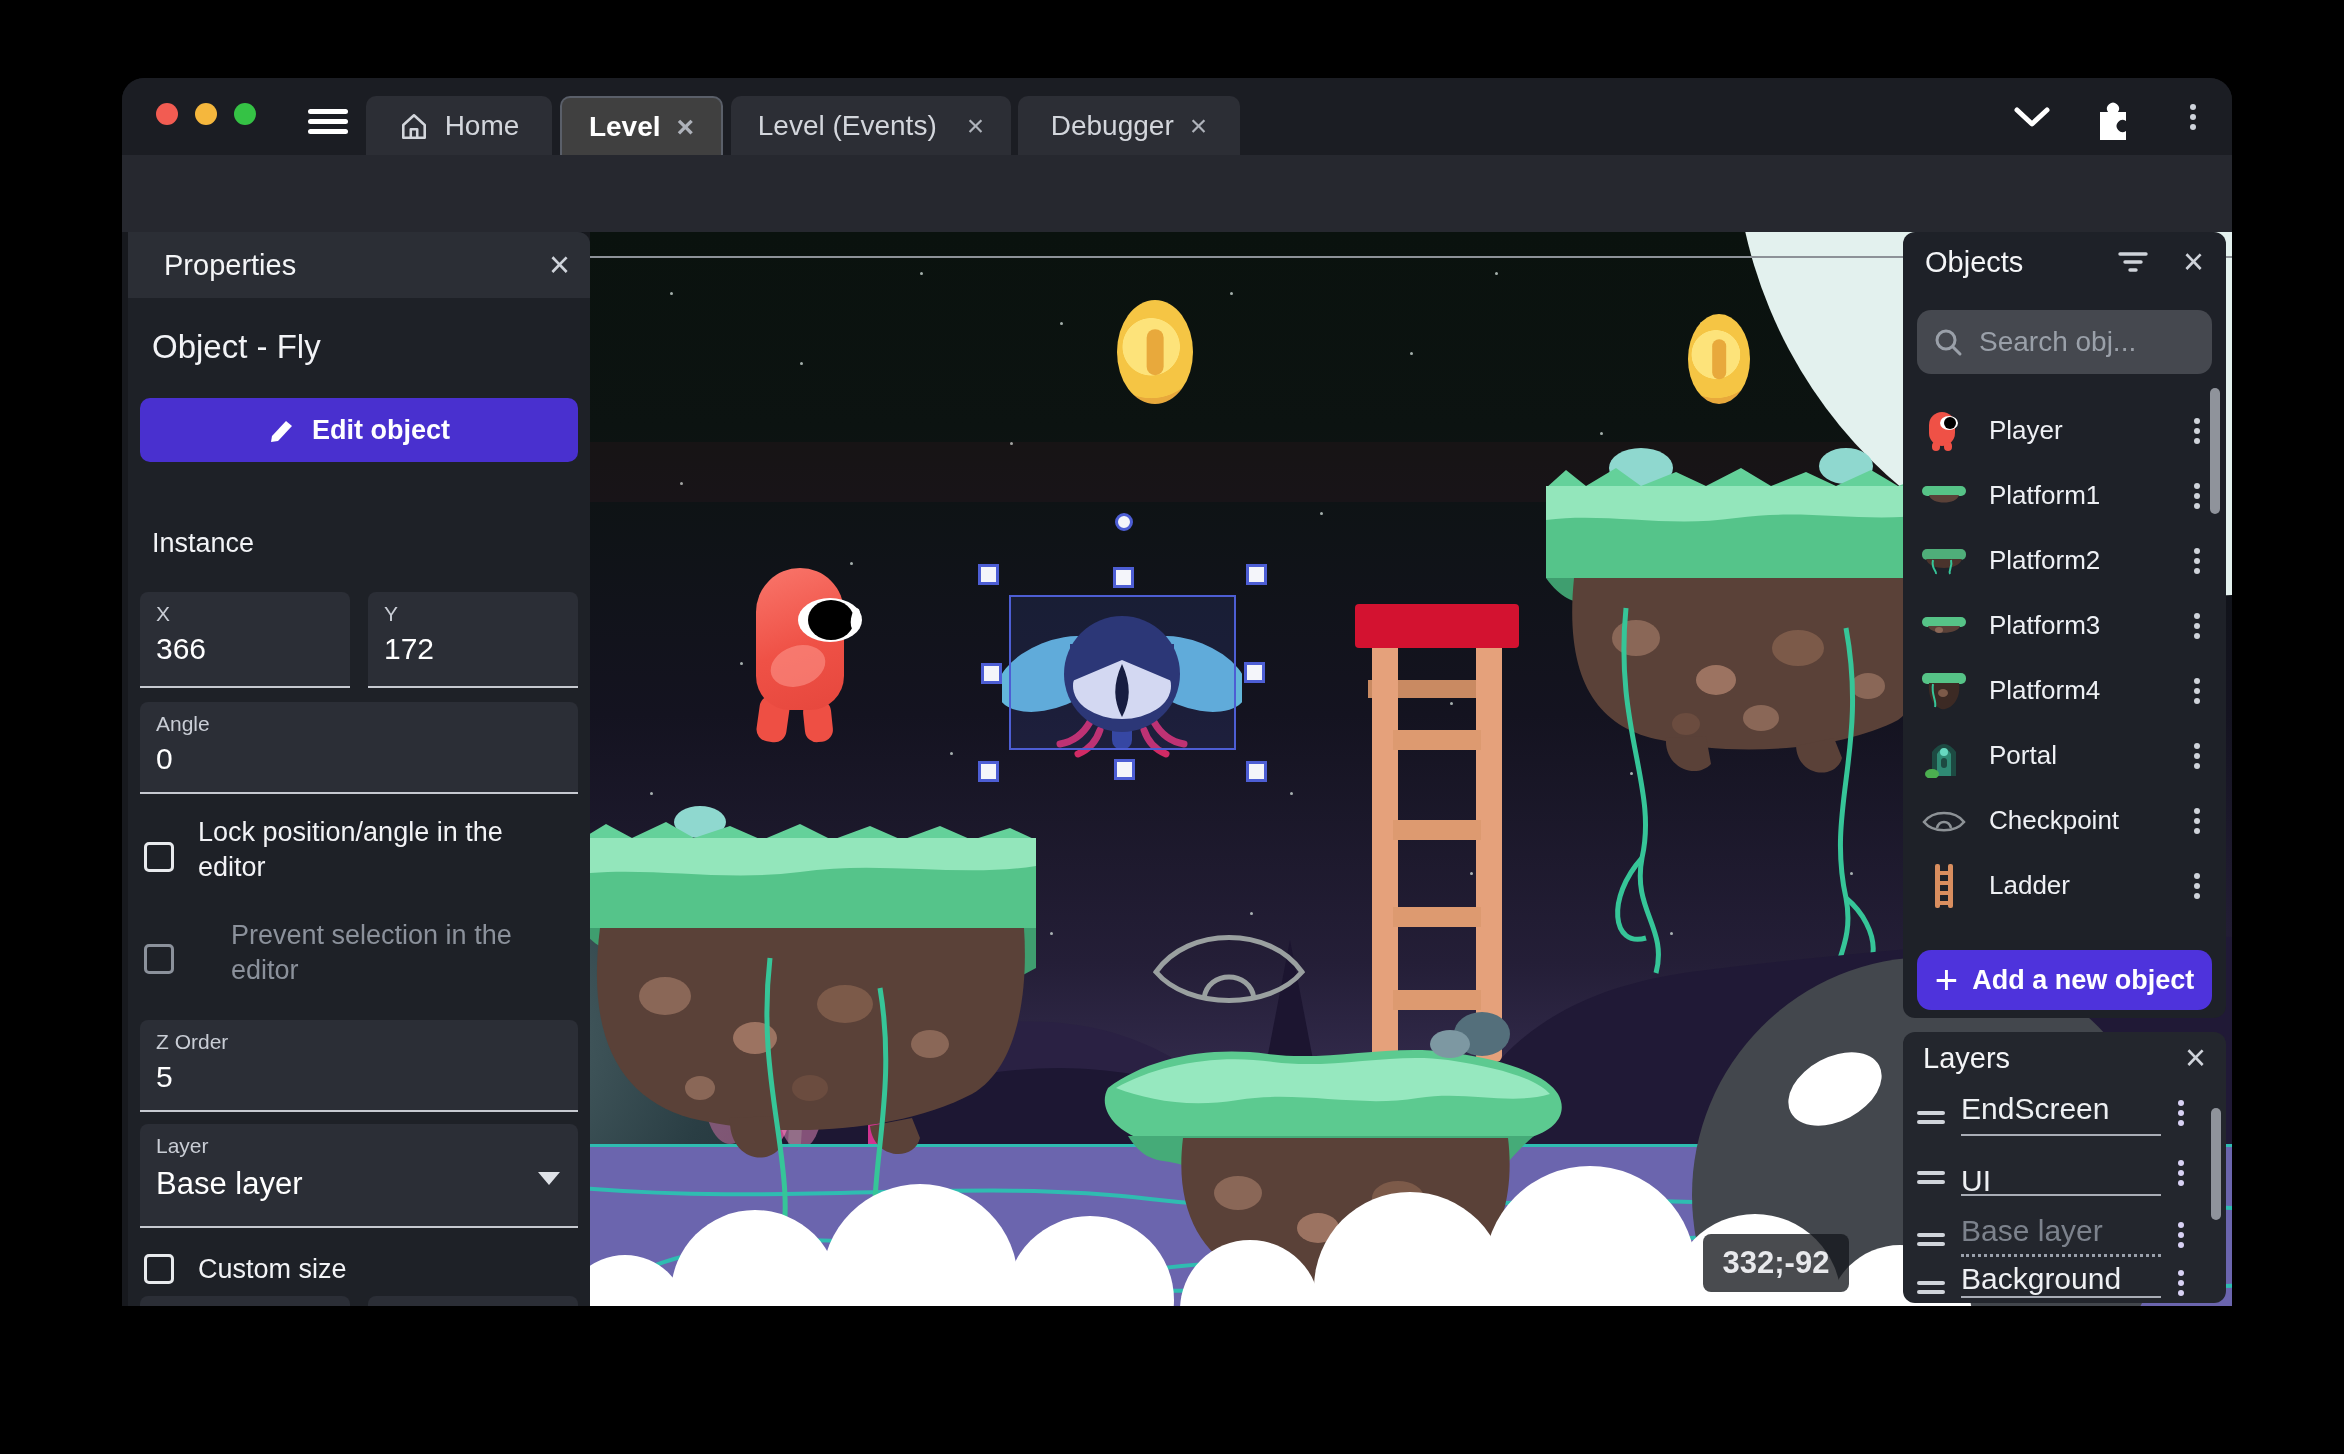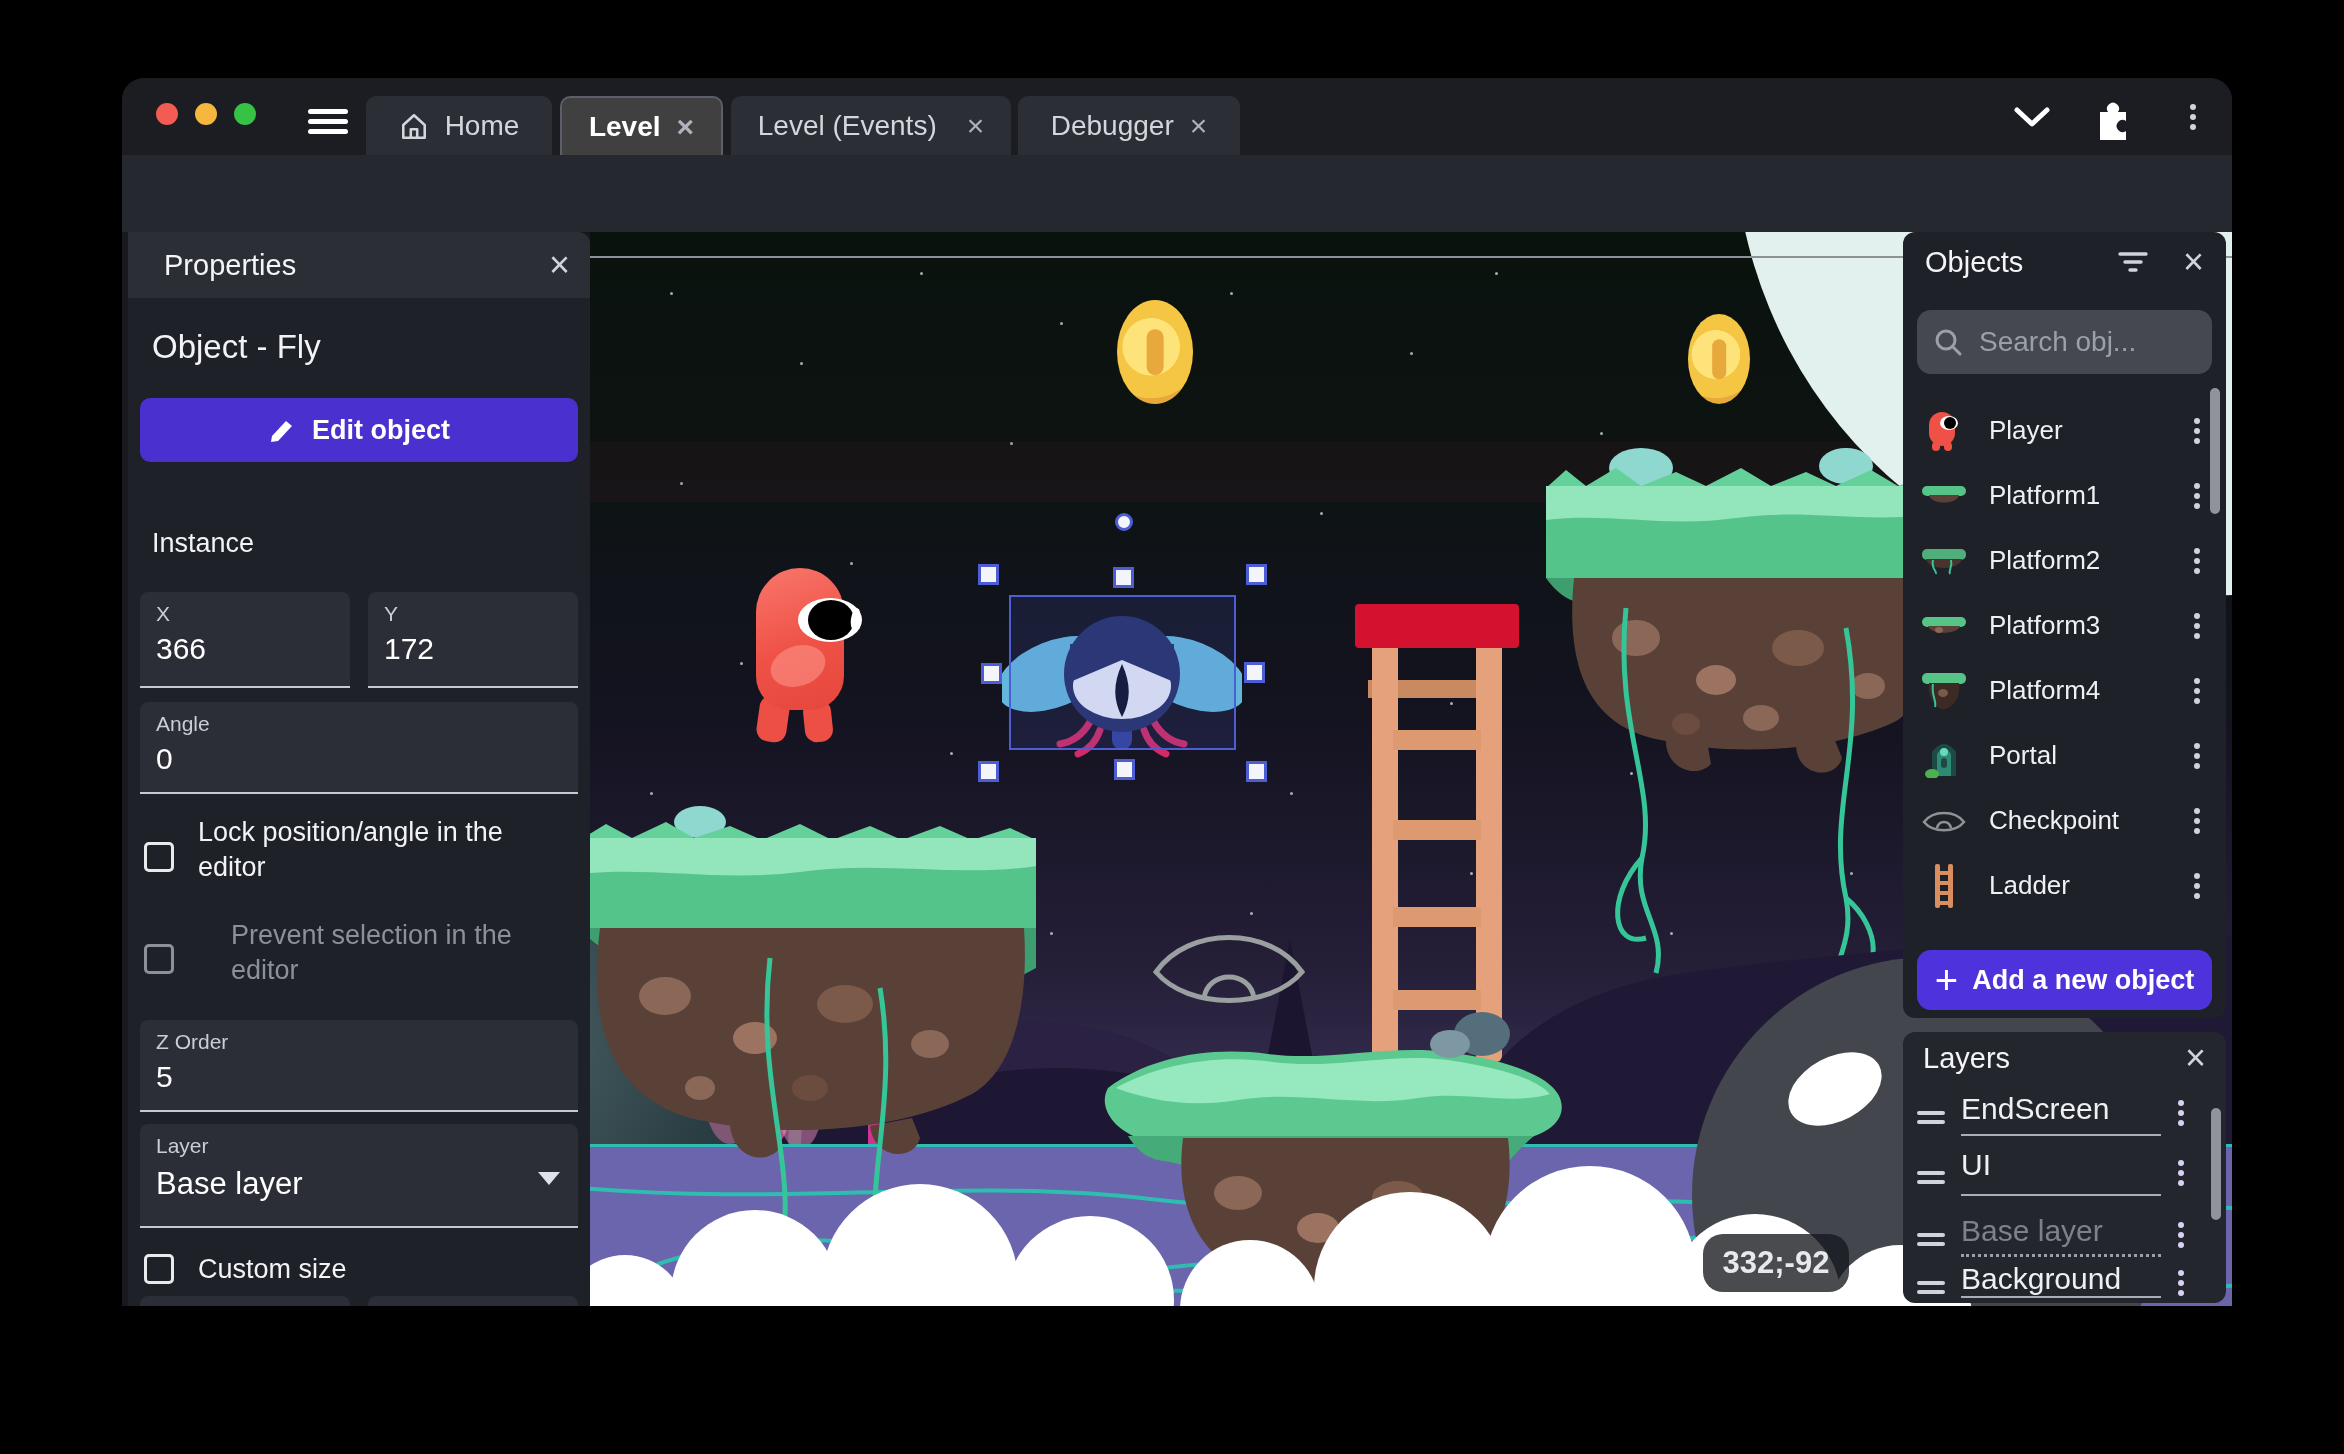--- a/index.html
+++ b/index.html
@@ -74,21 +74,21 @@
      background:linear-gradient(180deg,#0a120e 0%,#0c1311 18%,#141320 45%,#241e37 68%,#3b3258 85%,#4a4168 100%);}
   .stars{position:absolute;left:0;top:0;width:3px;height:3px;border-radius:50%;color:rgba(215,228,223,.75);
      box-shadow:80px 60px,210px 130px,330px 40px,470px 90px,90px 250px,260px 330px,420px 210px,560px 160px,
      640px 60px,730px 280px,820px 120px,905px 40px,1010px 200px,1110px 90px,1230px 150px,1330px 60px,1430px 230px,
      1540px 120px,150px 430px,360px 520px,540px 470px,700px 560px,860px 470px,1040px 540px,1200px 430px,1390px 500px,
      1560px 420px,240px 640px,460px 700px,660px 680px,880px 640px,1080px 700px,1260px 640px,60px 560px,1480px 680px,980px 360px;}
   .coin{position:absolute;border-radius:50%;background:radial-gradient(circle at 45% 45%,#fde37a 0 40%,#f5c544 41% 72%,#e8a93c 73%);}
   .coin .slot{position:absolute;left:50%;top:50%;transform:translate(-50%,-50%);width:22%;height:44%;background:#e8a93c;border-radius:10px;}
   .handle{position:absolute;width:21px;height:21px;background:#f4f5fa;border:3px solid #4d5ed4;}
   #sel-rect{position:absolute;left:419px;top:363px;width:227px;height:155px;border:2px solid #4d5ed4;background:rgba(80,100,220,0.14);}
-  #badge{position:absolute;left:1113px;top:1002px;width:146px;height:58px;background:rgba(22,24,30,.78);border-radius:20px;
+  #badge{position:absolute;left:1113px;top:1002px;width:146px;height:58px;background:rgba(22,24,30,.78);border-radius:8px;
      display:flex;align-items:center;justify-content:center;color:#e8e9ec;font-size:31px;font-weight:bold;}
   .cloud{position:absolute;border-radius:50%;background:#fff;}
 </style>
 </head>
 <body>
 
 <div id="stage">
  <div id="window">
 
   <div id="titlebar">
@@ -626,21 +626,21 @@
     <div class="abs kebab lav" style="right:16px;top:64px;">
           <i></i>
           <i></i>
           <i></i>
         </div>
 
     <div class="drag" style="top:134px;">
           <i></i>
           <i></i>
         </div>
-    <div class="lrow-label" style="top:116px;">UI</div>
+    <div class="lrow-label" style="top:132px;">UI</div>
     <div class="lrow-line" style="top:162px;"></div>
     <div class="abs kebab lav" style="right:16px;top:124px;">
           <i></i>
           <i></i>
           <i></i>
         </div>
 
     <div class="drag" style="top:196px;">
           <i></i>
           <i></i>

